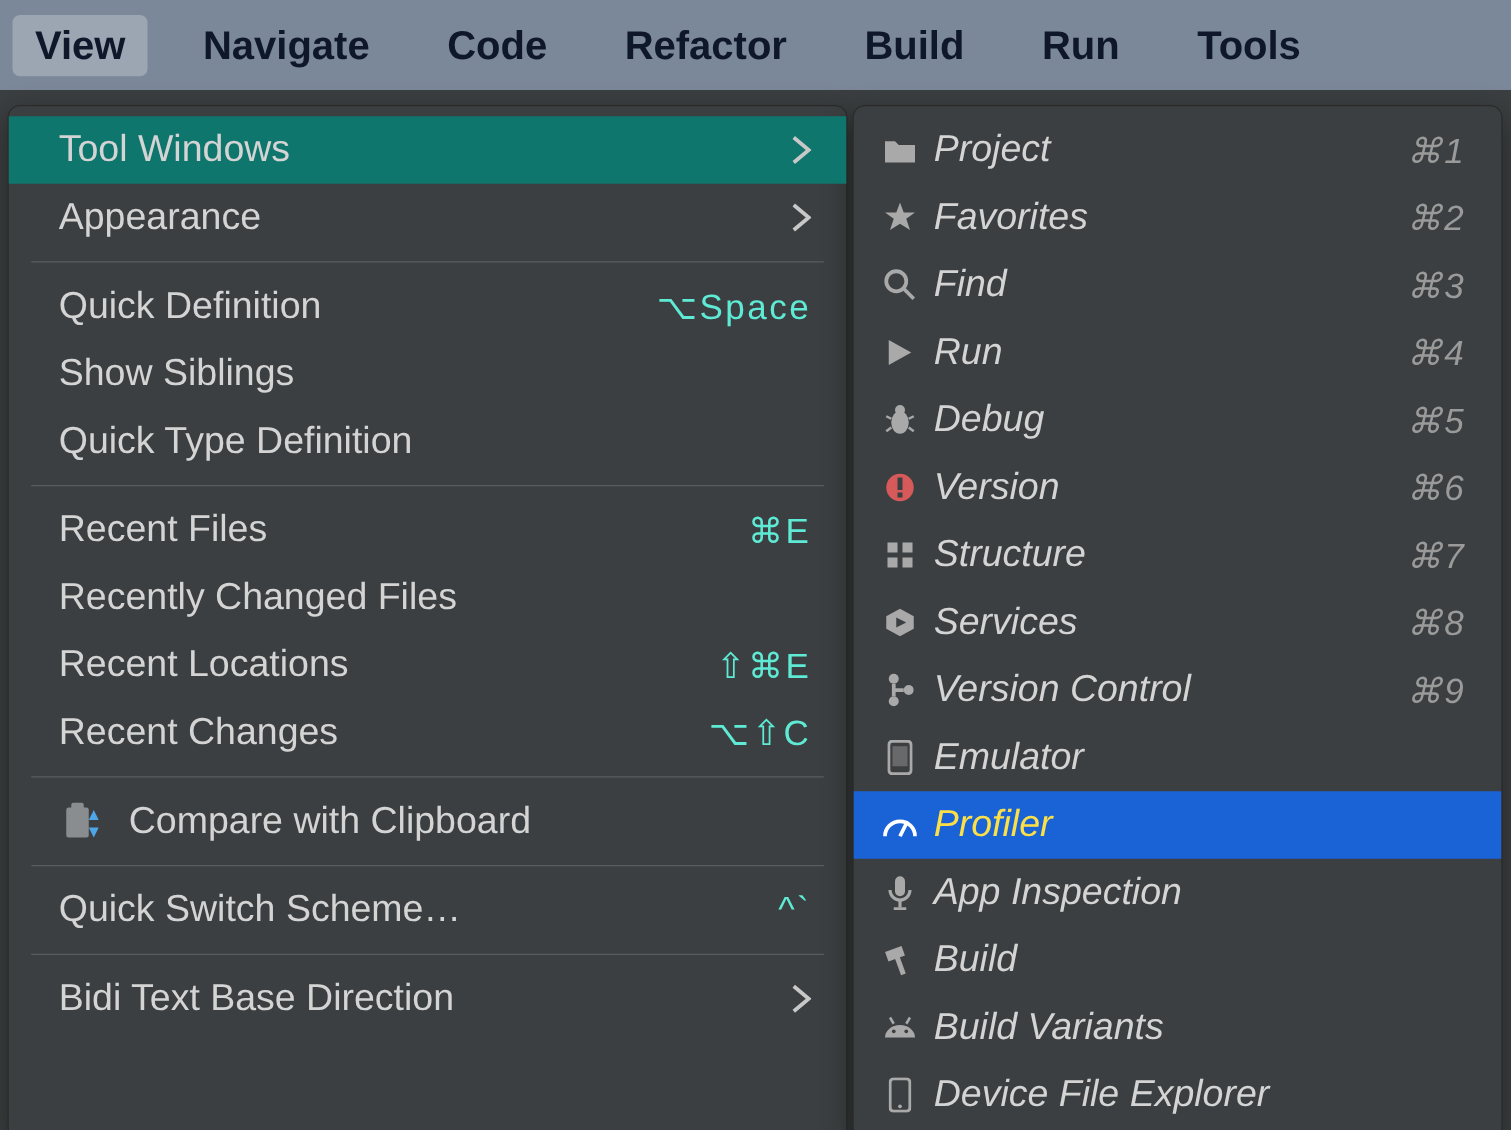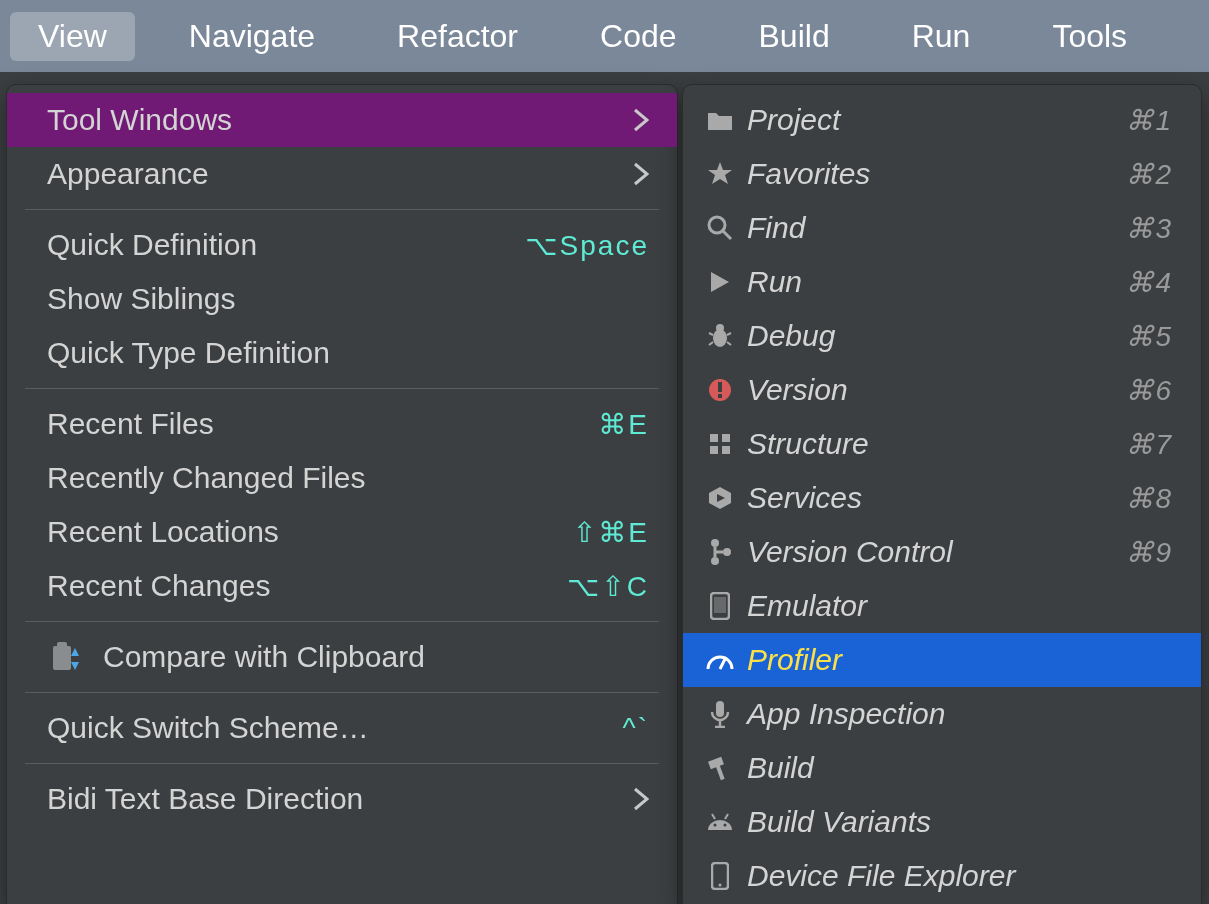--- a/index.html
+++ b/index.html
@@ -13,24 +13,24 @@
   }
   .menubar {
     background: #7b8899;
     height: 72px;
     display: flex;
     align-items: center;
     padding: 0 10px;
     gap: 26px;
   }
   .menubar-item {
-    color: #ffffff;
+    color: #0f172a;
     font-size: 32px;
-    font-weight: 400;
-    padding: 6px 28px;
+    font-weight: 700;
+    padding: 6px 18px;
     border-radius: 6px;
     cursor: default;
   }
   .menubar-item.active {
     background: rgba(255,255,255,0.25);
   }
   .menu-container {
     position: absolute;
     top: 84px;
     left: 6px;
@@ -58,21 +58,21 @@
     display: flex;
     align-items: center;
     height: 54px;
     padding: 0 28px 0 40px;
     font-size: 30px;
     color: #d4d4d4;
     cursor: default;
     position: relative;
   }
   .menu-item.hover {
-    background: #701a75;
+    background: #0f766e;
   }
   .menu-item .label { flex: 1; }
   .menu-item .shortcut {
     color: #5eead4;
     font-size: 28px;
     letter-spacing: 2px;
   }
   .menu-item .chevron {
     color: #c8c8c8;
     font-size: 28px;
@@ -120,22 +120,22 @@
     letter-spacing: 2px;
   }
   svg { display: block; }
 </style>
 </head>
 <body>
 
 <div class="menubar">
   <div class="menubar-item active">View</div>
   <div class="menubar-item">Navigate</div>
+  <div class="menubar-item">Code</div>
   <div class="menubar-item">Refactor</div>
-  <div class="menubar-item">Code</div>
   <div class="menubar-item">Build</div>
   <div class="menubar-item">Run</div>
   <div class="menubar-item">Tools</div>
 </div>
 
 <div class="menu-container">
 
   <div class="menu-panel">
 
     <div class="menu-item hover">

